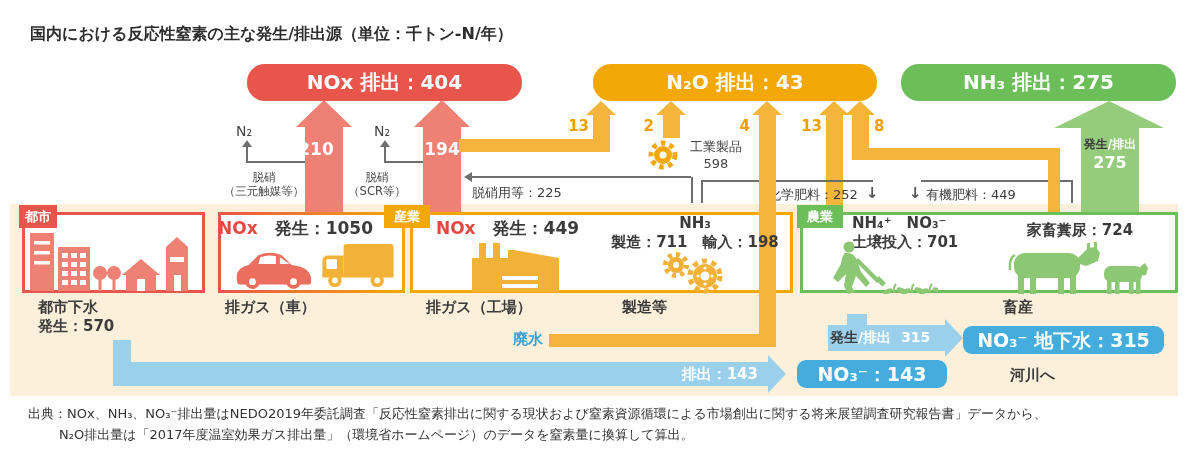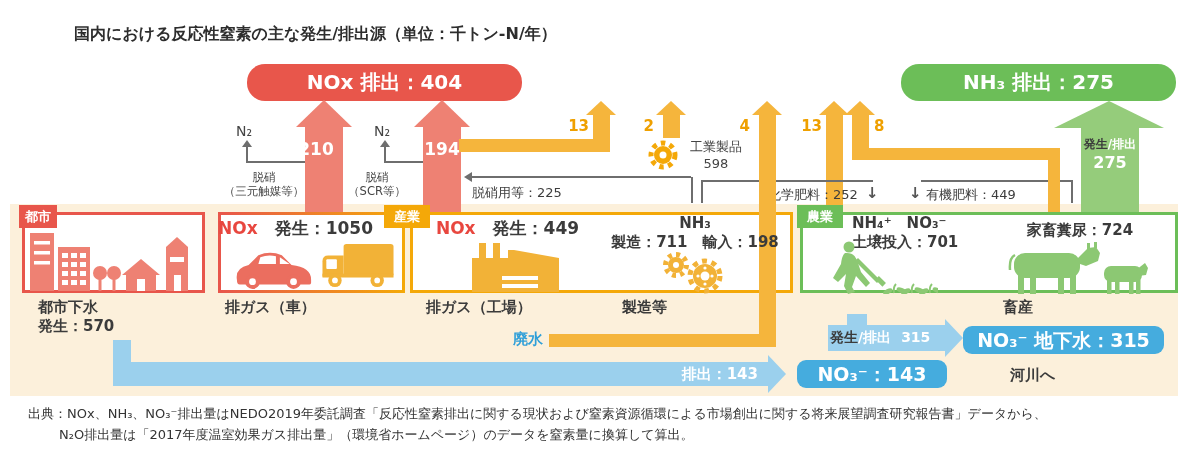--- a/index.html
+++ b/index.html
@@ -6,21 +6,21 @@
     --red:#E8564B; --redL:#EE8173; --redTxt:#E8473F;
     --amber:#F4A808; --amberL:#F5B53C; --amberIcon:#F2B237;
     --green:#6CBE58; --greenL:#95CC7B; --greenIcon:#8CC873;
     --blue:#45ACDE; --blueL:#9BD0ED;
     --cream:#FCF0DB; --ink:#3B3B3B; --gray:#6E6E6E;
   }
   *{box-sizing:border-box; margin:0; padding:0;}
   body{background:#fff; font-family:"DejaVu Sans", sans-serif; color:var(--ink);}
   .stage{position:relative; width:1200px; height:457px; background:#fff; overflow:hidden;}
   .abs{position:absolute;}
-  .title{left:30px; top:24px; font-size:16px; font-weight:bold; color:#2d2d2d;margin-left:44px;}
+  .title{left:30px; top:24px; font-size:16px; font-weight:bold; color:#2d2d2d;}
   .pill{height:37px; line-height:37px; border-radius:18px; color:#fff; font-size:20px; font-weight:bold; text-align:center; z-index:2;}
   .pill.red{background:var(--red);} .pill.amber{background:var(--amber);} .pill.green{background:var(--green);}
   .tri-up{width:0;height:0;border-left:28px solid transparent;border-right:28px solid transparent;border-bottom:27px solid var(--redL); z-index:2;}
   .ytri{width:0;height:0;border-left:15px solid transparent;border-right:15px solid transparent;border-bottom:14px solid var(--amberL); z-index:2;}
   .gtri{width:0;height:0;border-left:55px solid transparent;border-right:55px solid transparent;border-bottom:27px solid var(--greenL); z-index:2;}
   .shaft{background:var(--redL); z-index:2;}
   .yshaft{background:var(--amberL); z-index:2;}
   .yshaft.over{z-index:4;}
   .gshaft{background:var(--greenL); z-index:2;}
   .num-w{color:#fff; font-weight:bold; font-size:17px; text-align:center; z-index:3;}
@@ -48,20 +48,21 @@
 </head>
 <body>
 
 <div class="stage">
 
   <div class="abs title">国内における反応性窒素の主な発生/排出源（単位：千トン-N/年）</div>
 
   <div class="abs cream" style="left:10px;top:204px;width:1168px;height:192px;"></div>
 
   <div class="abs pill red" style="left:247px;top:64px;width:275px;">NOx 排出：404</div>
+  <div class="abs pill amber" style="left:593px;top:64px;width:284px;">N₂O 排出：43</div>
   <div class="abs pill green" style="left:901px;top:64px;width:275px;">NH₃ 排出：275</div>
 
   <div class="abs tri-up" style="left:296px;top:100px;"></div>
   <div class="abs shaft" style="left:305px;top:125px;width:38px;height:87px;"></div>
   <div class="abs num-w" style="left:297px;top:139px;width:38px;">210</div>
 
   <div class="abs tri-up" style="left:414px;top:100px;"></div>
   <div class="abs shaft" style="left:423px;top:125px;width:38px;height:87px;"></div>
   <div class="abs num-w" style="left:423px;top:139px;width:38px;">194</div>
 

